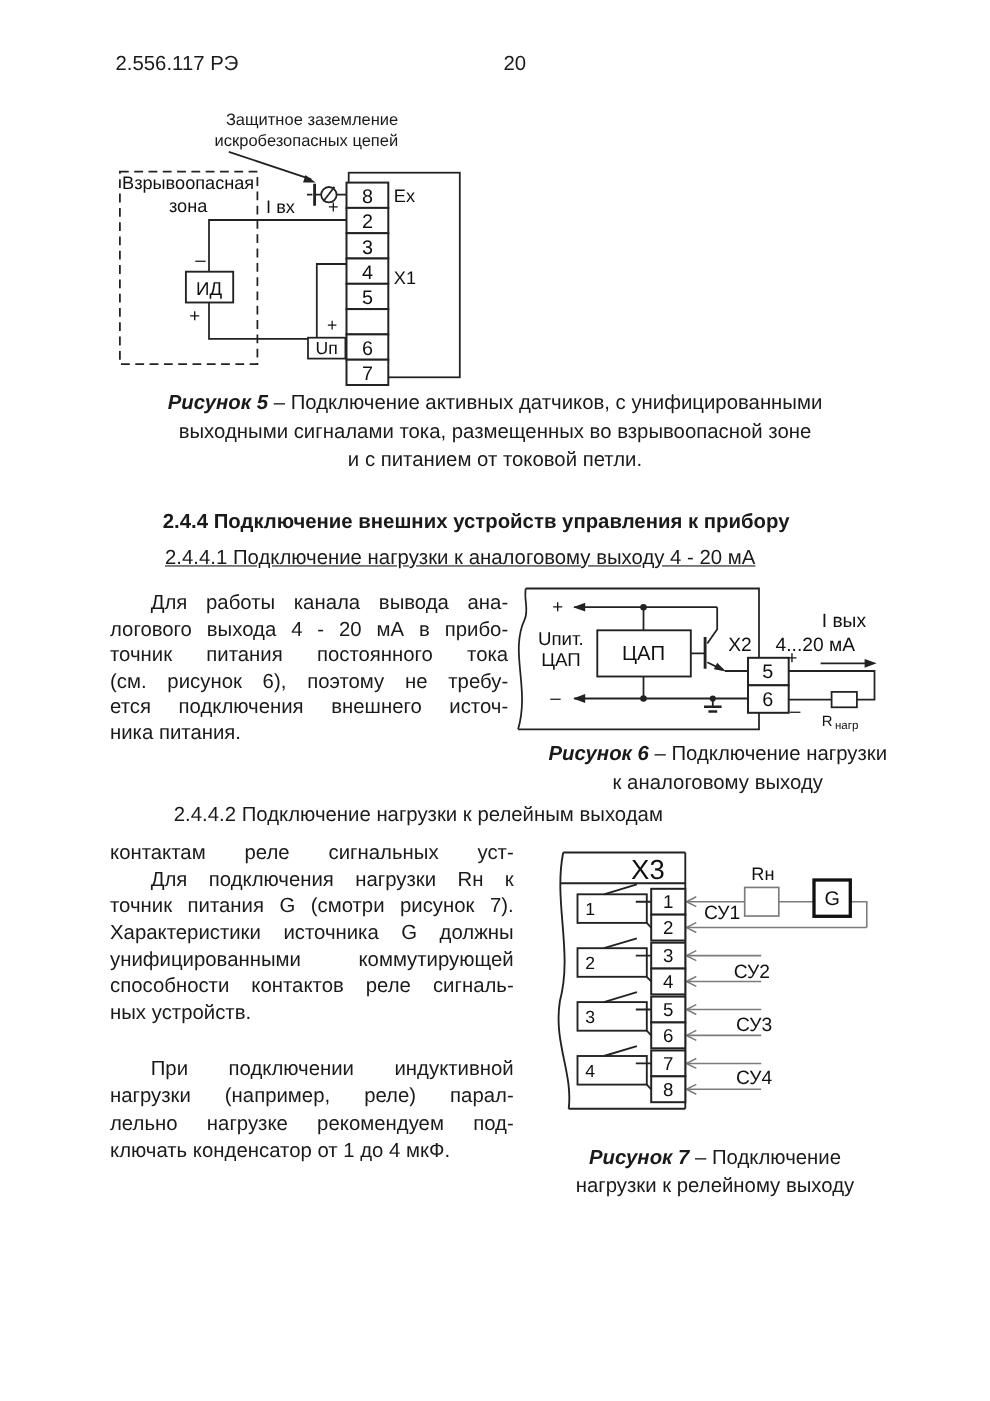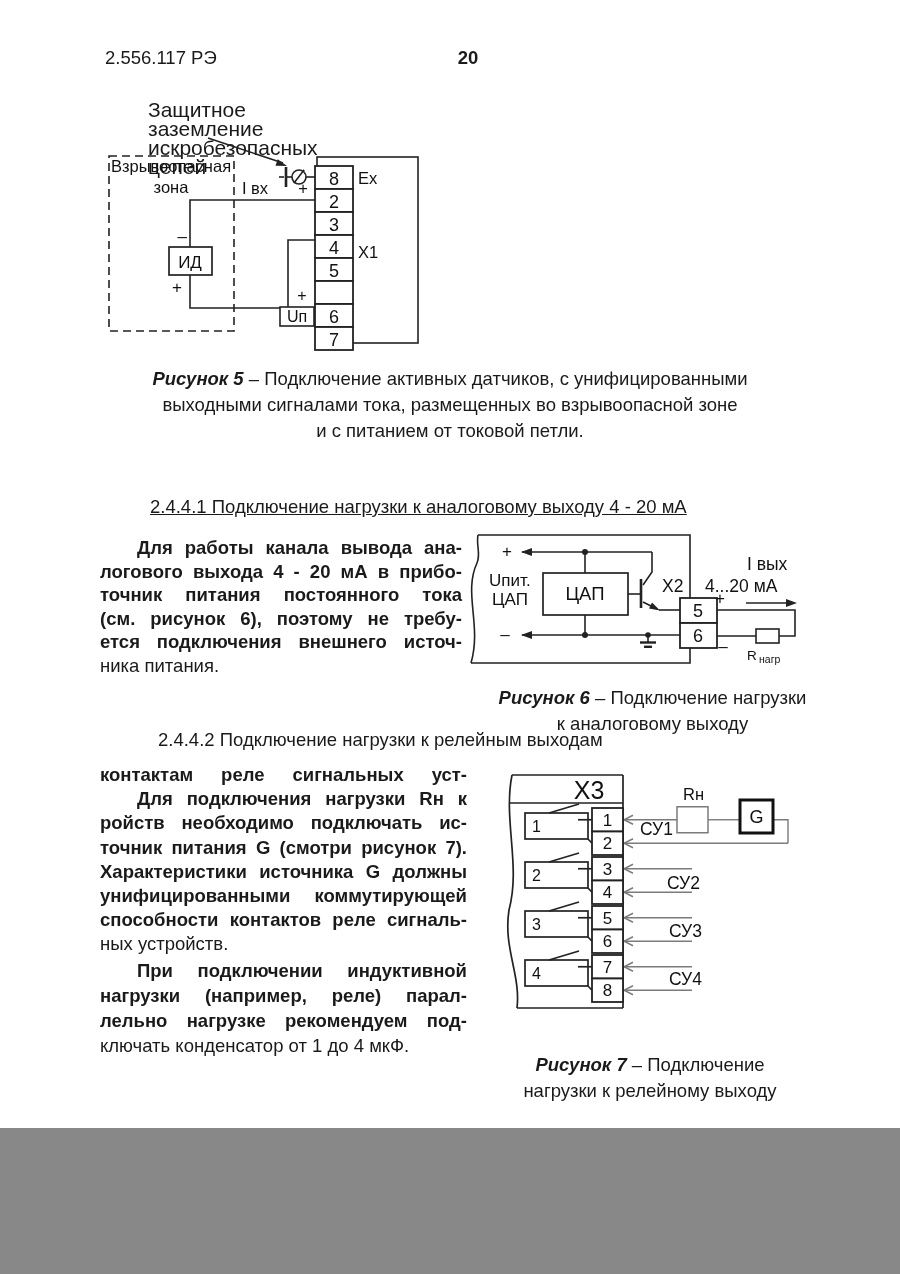--- a/index.html
+++ b/index.html
@@ -1,31 +1,31 @@
 <!DOCTYPE html>
 <html><head>
 <meta charset="utf-8">
 <style>
   html,body { margin:0; padding:0; background:#888; }
   .page {
-    position:relative; width:900px; height:1128px; background:#ffffff;
+    position:relative; width:900px; height:1274px; background:#ffffff;
     font-family:"Liberation Sans", sans-serif; color:#1a1a1a; overflow:hidden;
     margin:0 auto; outline:1px solid #d8d8d8;
   }
   .abs { position:absolute; }
   .body-text { font-size:18.5px; line-height:23.5px; }
-  .cap  { font-size:18.5px; line-height:26px; text-align:center;margin-top:13px; }
-  .jline { text-align:justify; text-align-last:justify;font-weight:bold; }
+  .cap  { font-size:18.5px; line-height:26px; text-align:center; }
+  .jline { text-align:justify; text-align-last:justify; }
   .lline { text-align:left; }
   .indent { padding-left:37px; }
   .bold { font-weight:bold; }
   .bi { font-weight:bold; font-style:italic; }
-  .center { text-align:center;font-weight:bold; }
+  .center { text-align:center; }
   svg text { font-family:"Liberation Sans", sans-serif; fill:#111; }
-  .annot { font-size:21px; line-height:19px; text-align:left; }
+  .annot { font-size:15px; line-height:19px; text-align:right; }
 </style>
 </head>
 <body>
 
 <div class="page">
 
   <div class="abs body-text" style="left:105px; top:46px;">2.556.117 РЭ</div>
   <div class="abs body-text center" style="left:438px; top:46px; width:60px;">20</div>
 
   <div class="abs annot" style="left:148px; top:100px; width:214px;">
@@ -87,20 +87,21 @@
     <text x="358" y="184" font-size="16.5">Ex</text>
     <text x="358" y="258" font-size="16.5">X1</text>
   </svg>
 
   <div class="abs cap" style="left:100px; top:353px; width:700px;">
     <div><span class="bi">Рисунок 5</span><span> – Подключение активных датчиков, с унифицированными</span></div>
     <div>выходными сигналами тока, размещенных во взрывоопасной зоне</div>
     <div>и с питанием от токовой петли.</div>
   </div>
 
+  <div class="abs body-text bold" style="left:148px; top:462px;">2.4.4 Подключение внешних устройств управления к прибору</div>
   <div class="abs body-text" style="left:150px; top:495px;text-decoration:underline;">2.4.4.1 Подключение нагрузки к аналоговому выходу 4 - 20 мА</div>
 
   <div class="abs body-text" style="left:100px; top:536px; width:362px;">
     <div class="jline indent">Для работы канала вывода ана-</div>
     <div class="jline">логового выхода 4 - 20 мА в прибо-</div>
     <div class="jline">точник питания постоянного тока</div>
     <div class="jline">(см. рисунок 6), поэтому не требу-</div>
     <div class="jline">ется подключения внешнего источ-</div>
     <div class="lline">ника питания.</div>
   </div>
@@ -155,21 +156,20 @@
   <div class="abs cap" style="left:455px; top:672px; width:395px; line-height:25.5px;">
     <div><span class="bi">Рисунок 6</span><span> – Подключение нагрузки</span></div>
     <div>к аналоговому выходу</div>
   </div>
 
   <div class="abs body-text" style="left:158px; top:728px;">2.4.4.2 Подключение нагрузки к релейным выходам</div>
 
   <div class="abs body-text" style="left:100px; top:763px; width:367px; line-height:24.2px;">
     <div class="jline">контактам реле сигнальных уст-</div>
     <div class="jline indent">Для подключения нагрузки Rн к</div>
-    <div class="jline">ройств необходимо подключать ис-</div>
     <div class="jline">точник питания G (смотри рисунок 7).</div>
     <div class="jline">Характеристики источника G должны</div>
     <div class="jline">унифицированными коммутирующей</div>
     <div class="jline">способности контактов реле сигналь-</div>
     <div class="lline">ных устройств.</div>
   </div>
 
   <div class="abs body-text" style="left:100px; top:958px; width:367px; line-height:25px;">
     <div class="jline indent">При подключении индуктивной</div>
     <div class="jline">нагрузки (например, реле) парал-</div>

